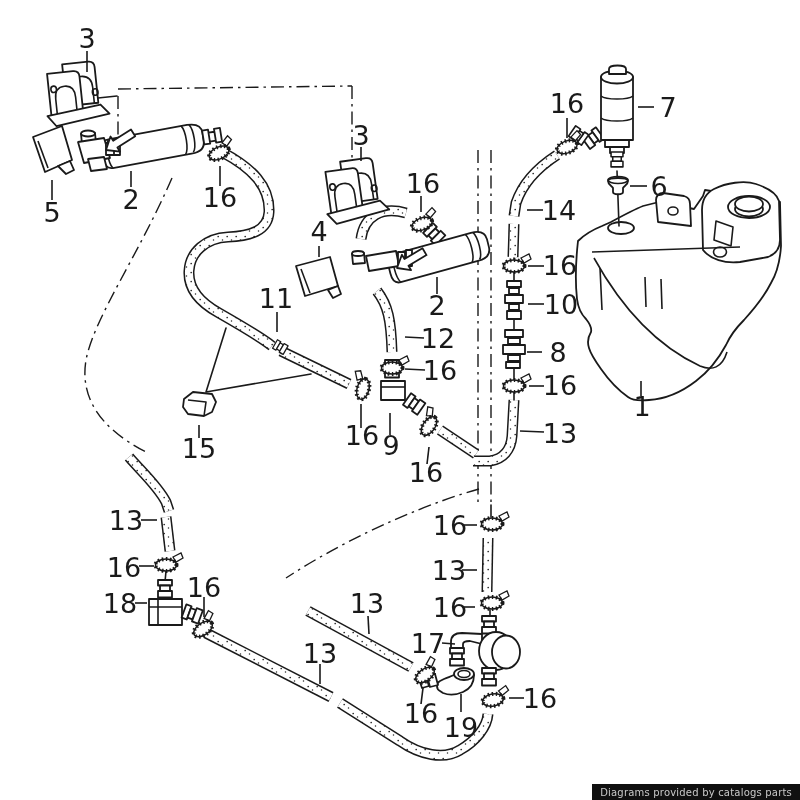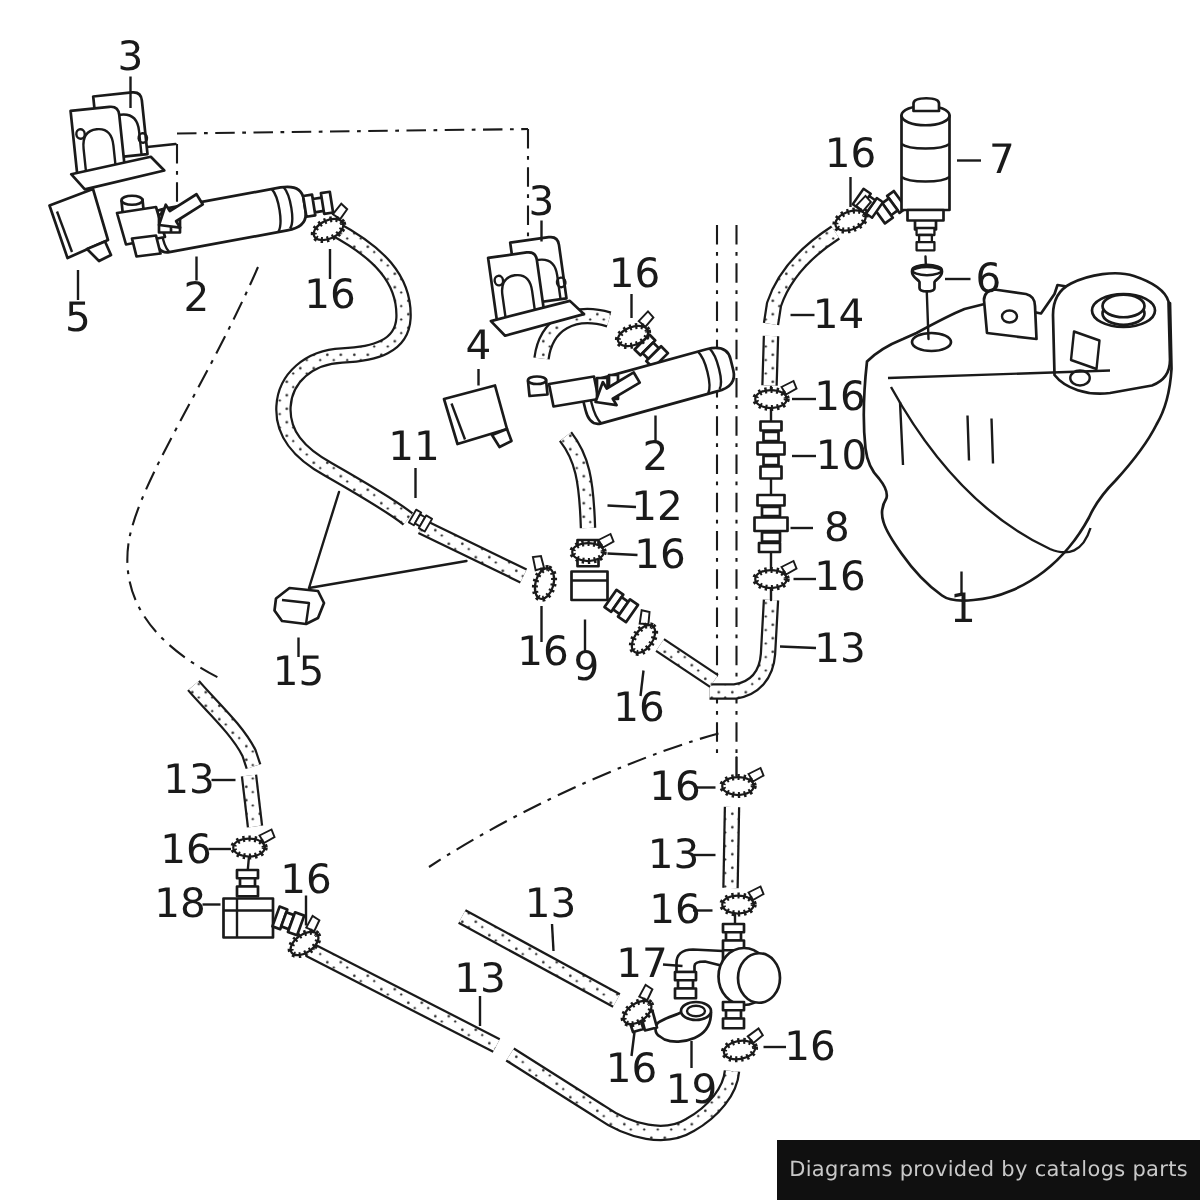--- a/index.html
+++ b/index.html
@@ -9,23 +9,23 @@
   
   .ln   {stroke:#1a1a1a;stroke-width:1.6;fill:none;stroke-linecap:round;}
   .cl   {stroke:#1a1a1a;stroke-width:1.4;fill:none;stroke-dasharray:13 5 2.5 5;}
   .pt   {fill:#ffffff;stroke:#1a1a1a;stroke-width:1.8;stroke-linejoin:round;}
   .ptn  {fill:none;stroke:#1a1a1a;stroke-width:1.6;stroke-linejoin:round;}
   .hose {stroke:#1a1a1a;stroke-width:11;fill:none;stroke-linecap:butt;stroke-linejoin:round;}
   .hoseI{stroke:url(#stip);stroke-width:8;fill:none;stroke-linecap:butt;stroke-linejoin:round;}
   .leader{stroke:#1a1a1a;stroke-width:1.6;}
   .callout-text{font-family:"DejaVu Sans",sans-serif;font-size:27px;fill:#1a1a1a;
                 text-anchor:middle;dominant-baseline:central;}
-  #credit{position:absolute;right:0;bottom:0;height:40px;min-width:146px;
+  #credit{position:absolute;right:0;bottom:0;height:16px;min-width:146px;
           display:flex;align-items:center;justify-content:center;padding:0 8px;
-          box-sizing:border-box;font-size:14px;letter-spacing:.2px;}
+          box-sizing:border-box;font-size:10px;letter-spacing:.2px;}
 </style>
 </head>
 <body>
 
 <div id="stage">
 <svg width="800" height="800" viewBox="0 0 800 800">
   <defs>
     <pattern id="stip" width="9" height="9" patternUnits="userSpaceOnUse">
       <rect width="9" height="9" fill="#ffffff"></rect>
       <circle cx="2.2" cy="2.5" r="0.85" fill="#2a2a2a"></circle>

